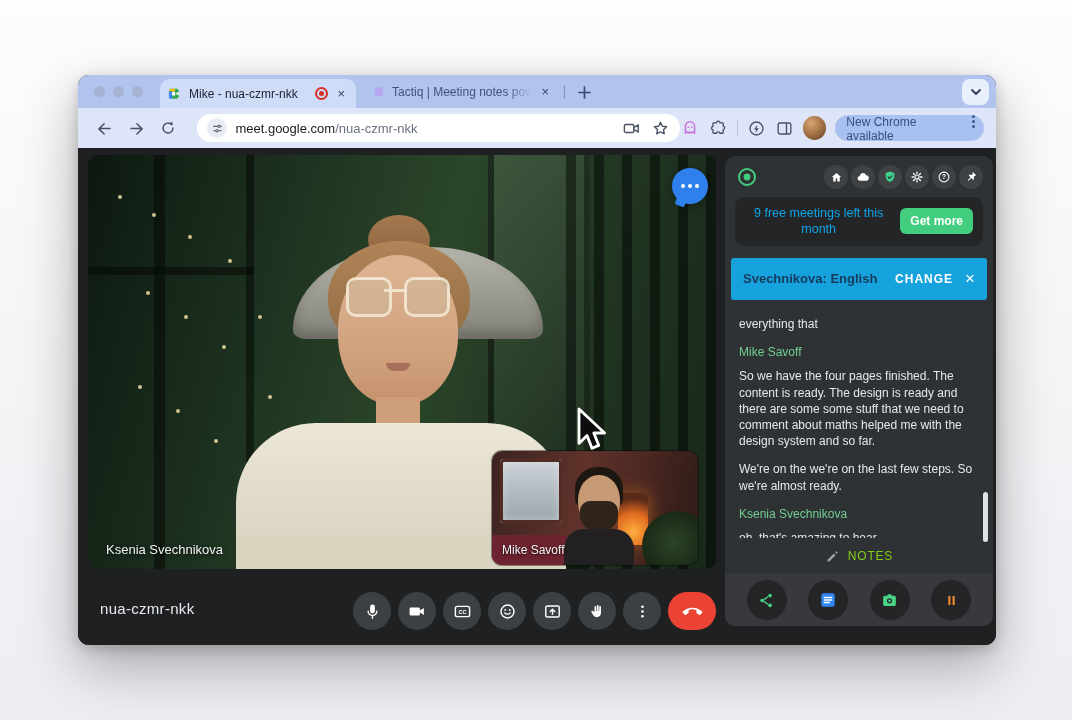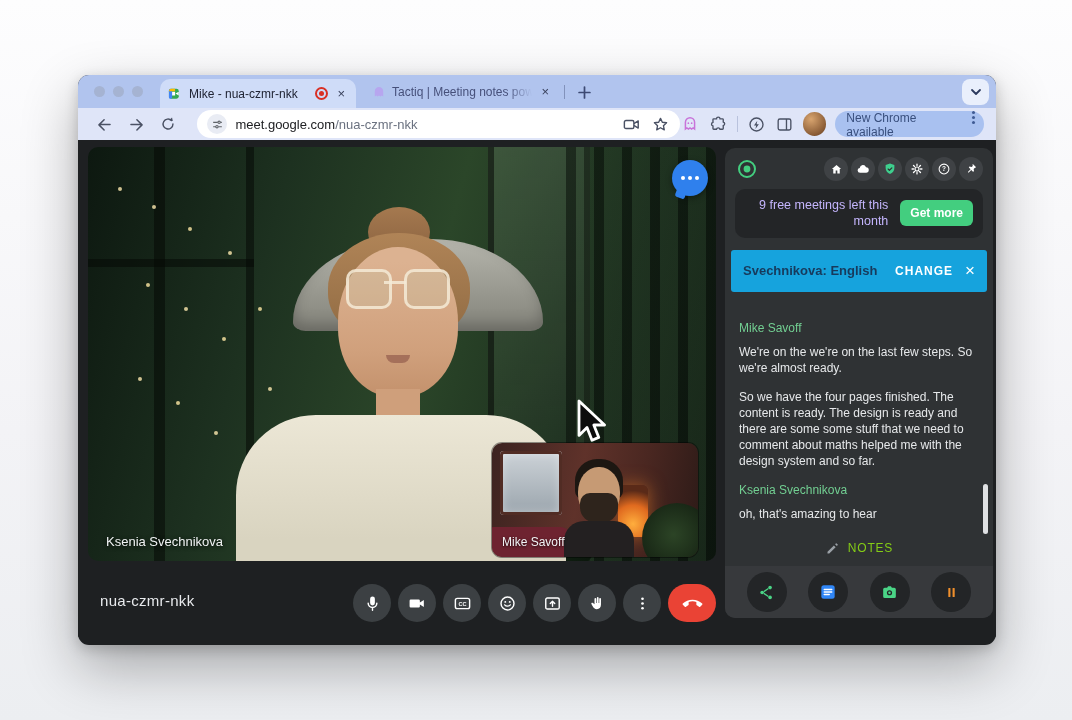--- a/index.html
+++ b/index.html
@@ -26,21 +26,21 @@
     padding:0 8px;box-sizing:border-box;gap:6px;}
   .tab-inactive .tlabel{flex:1;font-size:12px;color:#46507a;white-space:nowrap;overflow:hidden;
     -webkit-mask-image:linear-gradient(90deg,#000 82%,transparent);mask-image:linear-gradient(90deg,#000 82%,transparent);}
   .tab-divider{position:absolute;left:486px;top:10px;width:1px;height:14px;background:rgba(60,72,110,.4);}
   .newtab-btn{position:absolute;left:494px;top:5px;width:24px;height:24px;border-radius:50%;
     display:flex;align-items:center;justify-content:center;color:#3d4a73;}
   .tabsearch-btn{position:absolute;left:884px;top:4px;width:27px;height:26px;border-radius:8px;background:#e9effc;
     display:flex;align-items:center;justify-content:center;}
 
   
-  .toolbar{position:relative;height:32px;background:#dfe5f8;display:flex;align-items:center;padding:0 12px 0 14px;box-sizing:border-box;}
+  .toolbar{position:relative;height:40px;background:#dfe5f8;display:flex;align-items:center;padding:0 12px 0 14px;box-sizing:border-box;}
   .nav-ic{width:26px;height:26px;display:flex;align-items:center;justify-content:center;margin-right:6px;color:#4a5164;}
   .urlpill{height:28px;background:#ffffff;border-radius:14px;display:flex;align-items:center;
     padding:0 10px;box-sizing:border-box;margin-left:10px;width:486px;}
   .site-ic{width:20px;height:20px;border-radius:50%;background:#e9ecf4;display:flex;align-items:center;justify-content:center;margin-right:8px;}
   .urltext{font-size:13px;color:#202124;white-space:nowrap;}
   .urltext .path{color:#6b7280;}
   .url-right{margin-left:auto;display:flex;align-items:center;gap:10px;color:#4a5164;}
   .tb-right{margin-left:auto;display:flex;align-items:center;gap:9px;}
   .tb-divider{width:1px;height:16px;background:#b9c2dd;}
   .avatar{width:24px;height:24px;border-radius:50%;background:radial-gradient(circle at 35% 30%,#d8a46f,#8a5c36 70%,#5d3c22);}
@@ -125,21 +125,21 @@
   .controls{position:absolute;left:275px;top:444px;display:flex;gap:7px;align-items:center;}
   .ctrl{width:38px;height:38px;border-radius:50%;background:#3c4043;display:flex;align-items:center;justify-content:center;}
   .endcall{width:48px;height:38px;border-radius:19px;background:#ea4335;display:flex;align-items:center;justify-content:center;}
 
   
   .sidebar{position:absolute;left:647px;top:8px;width:268px;height:470px;background:#2f3234;border-radius:10px;overflow:hidden;}
   .sb-header{display:flex;align-items:center;padding:9px 10px 4px 12px;}
   .sb-icons{margin-left:auto;display:flex;gap:3px;}
   .sb-ic{width:24px;height:24px;border-radius:50%;background:#3f4245;display:flex;align-items:center;justify-content:center;}
   .quota-card{margin:4px 10px 0 10px;background:#232527;border-radius:10px;padding:8px 10px;display:flex;align-items:center;gap:8px;}
-  .quota-text{flex:1;font-size:12.5px;line-height:1.3;color:#c4b5fd;text-align:right;padding:0 4px;}
+  .quota-text{flex:1;font-size:12.5px;line-height:1.3;color:#0ea5e9;text-align:center;padding:0 4px;}
   .getmore-btn{background:#43ce7f;color:#ffffff;font-size:12px;font-weight:bold;border-radius:6px;padding:6px 10px;white-space:nowrap;}
   .transcribe-banner{margin:12px 6px 0 6px;height:42px;background:#16a3dd;border-radius:3px;
     display:flex;align-items:center;padding:0 12px;box-sizing:border-box;}
   .tb-label{font-size:13px;font-weight:bold;color:#173a5c;flex:1;}
   .tb-change{font-size:12px;font-weight:bold;color:#ffffff;letter-spacing:1px;}
   .tb-close{color:#ffffff;font-size:17px;margin-left:12px;line-height:1;}
   .transcript{position:absolute;left:0;right:0;top:152px;bottom:88px;overflow:hidden;padding:8px 16px 0 14px;
     font-size:12px;line-height:1.35;color:#e6e8ea;}
   .speaker{color:#72cf92;margin-top:12px;font-size:12px;}
   .tpara{margin-top:8px;}
@@ -445,23 +445,24 @@
           <div class="getmore-btn">Get more</div>
         </div>
 
         <div class="transcribe-banner">
           <span class="tb-label">Svechnikova: English</span>
           <span class="tb-change">CHANGE</span>
           <span class="tb-close">×</span>
         </div>
 
         <div class="transcript">
+          <div class="tpara" style="margin-top:0">everything that</div>
           <div class="speaker">Mike Savoff</div>
+          <div class="tpara">So we have the four pages finished. The content is ready. The design is ready and there are some some stuff that we need to comment about maths helped me with the design system and so far.</div>
           <div class="tpara">We're on the we're on the last few steps. So we're almost ready.</div>
-          <div class="tpara">So we have the four pages finished. The content is ready. The design is ready and there are some some stuff that we need to comment about maths helped me with the design system and so far.</div>
           <div class="speaker">Ksenia Svechnikova</div>
           <div class="tpara">oh, that's amazing to hear</div>
         </div>
         <div class="sb-scrollthumb"></div>
 
         <div class="sb-tabs">
           <div class="sb-tab idle">
             <svg width="15" height="15" viewBox="0 0 24 24">
                 <path fill="#9aa0a6" d="M4 17.2V20h2.8L17 9.8 14.2 7zM18.9 7.9l-2.8-2.8 1.2-1.2a1 1 0 0 1 1.4 0l1.4 1.4a1 1 0 0 1 0 1.4z"></path>
               </svg>

